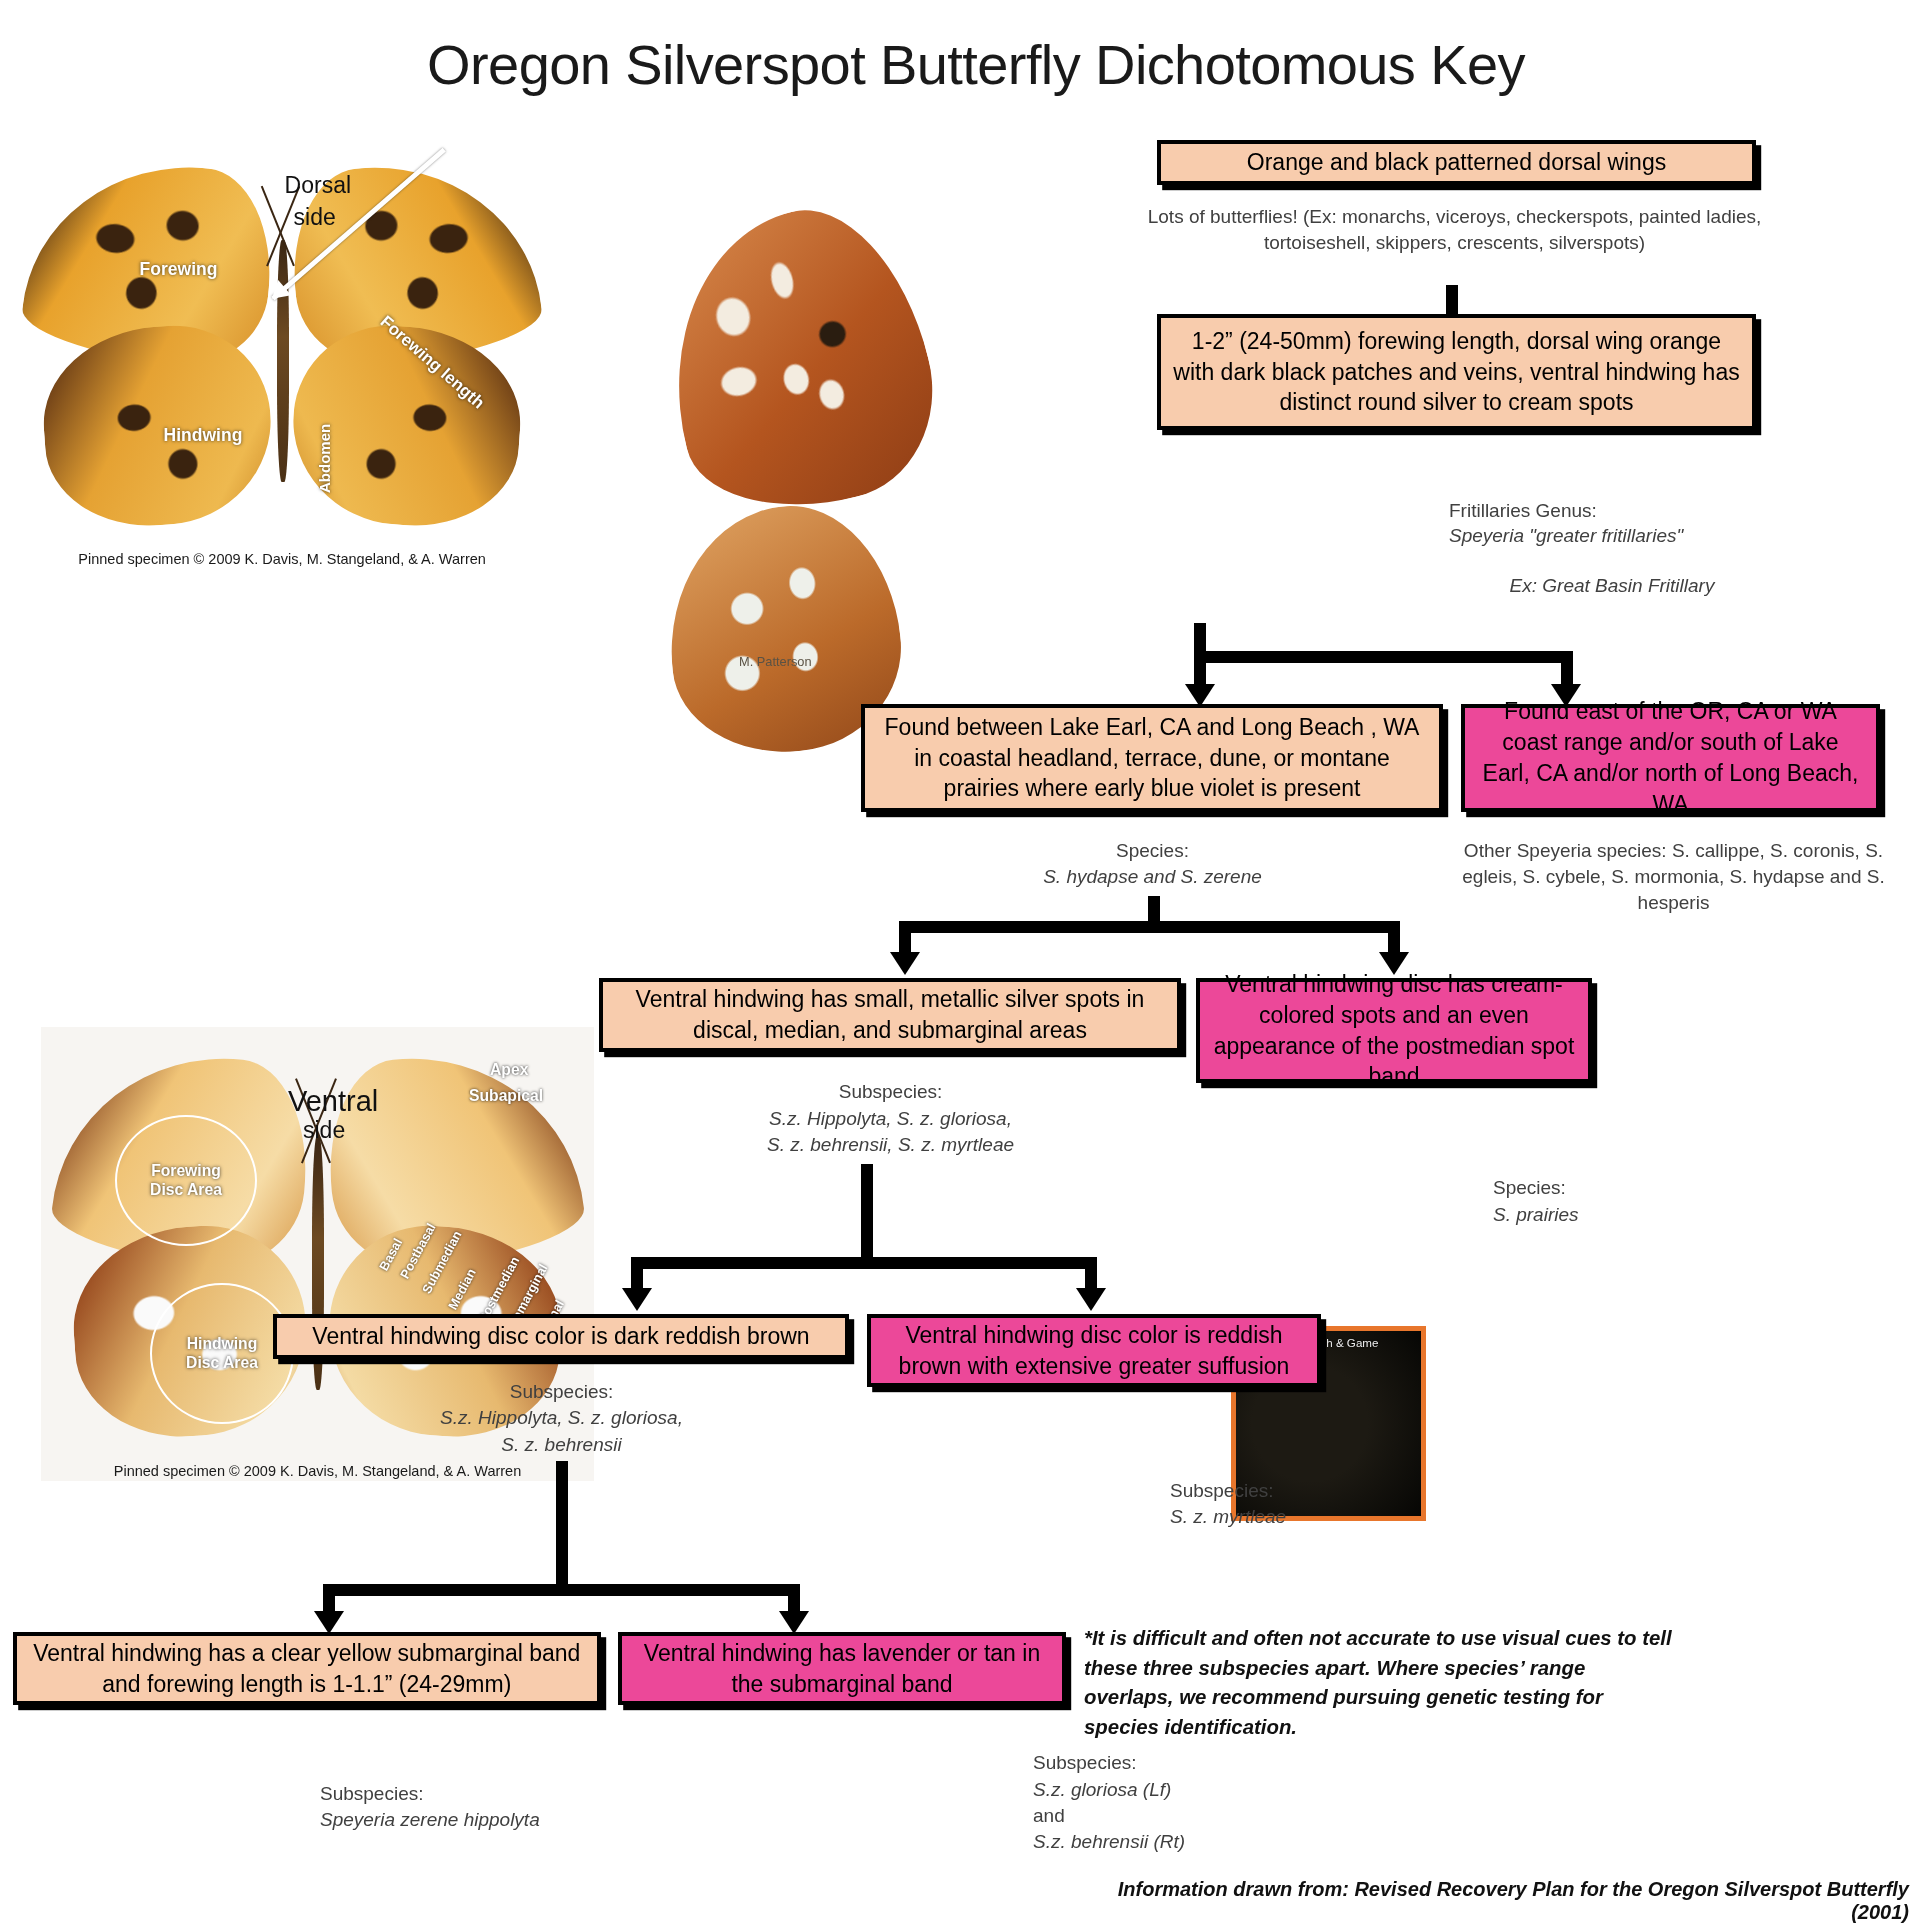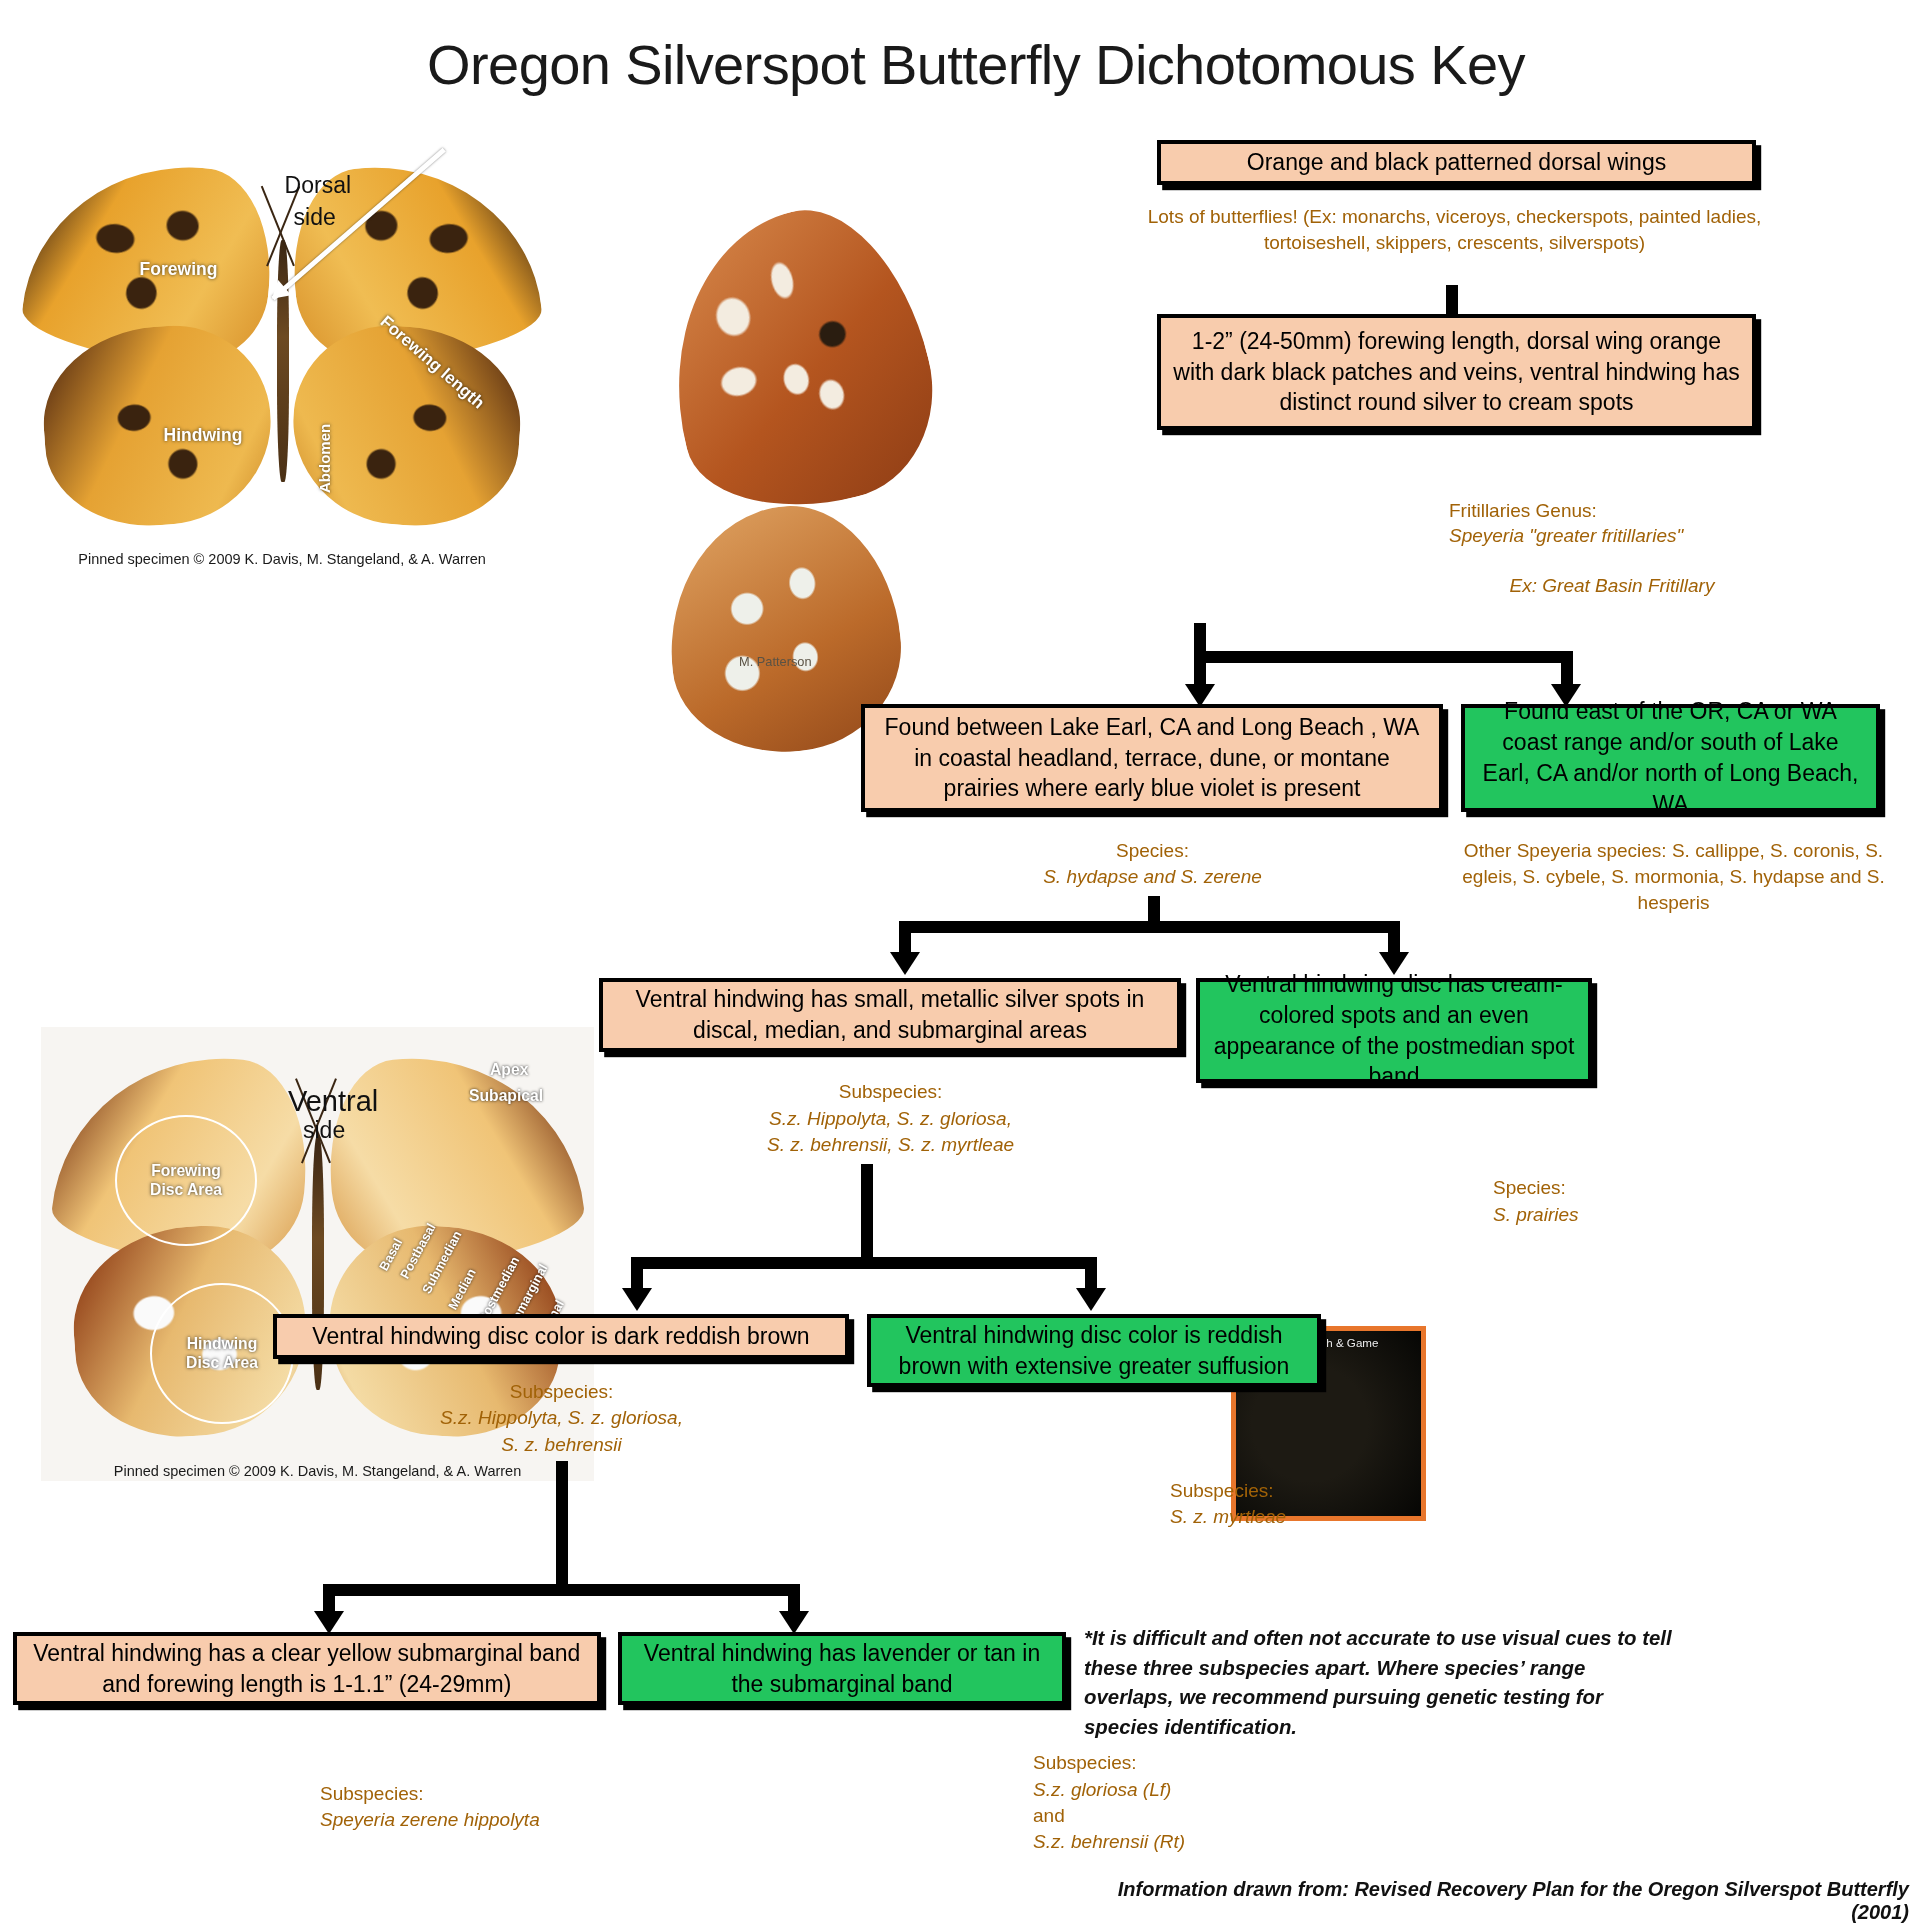--- a/index.html
+++ b/index.html
@@ -21,25 +21,25 @@
   .dbox{
     box-sizing:border-box;
     border:4.1px solid #000;
     box-shadow:5.2px 5.2px 0 0 #000;
     display:flex;align-items:center;justify-content:center;
     text-align:center;
     font-size:23px;line-height:1.34;
     padding:8.1px 11.6px;
   }
   .dbox.peach{background:#F8CCAD;}
-  .dbox.gray{background:#22c55e;}
+  .dbox.gray{background:#ec4899;}
 
   
   .cap{
-    font-size:19px;line-height:1.36;color:#a16207;text-align:center;
+    font-size:19px;line-height:1.36;color:#404040;text-align:center;
   }
   .cap.left{text-align:left;}
   .it{font-style:italic;}
   .note{
     font-size:20.4px;line-height:1.45;font-style:italic;font-weight:bold;
     color:#111;text-align:left;
   }
   .source{
     font-size:20px;font-style:italic;font-weight:bold;color:#111;
     text-align:right;

